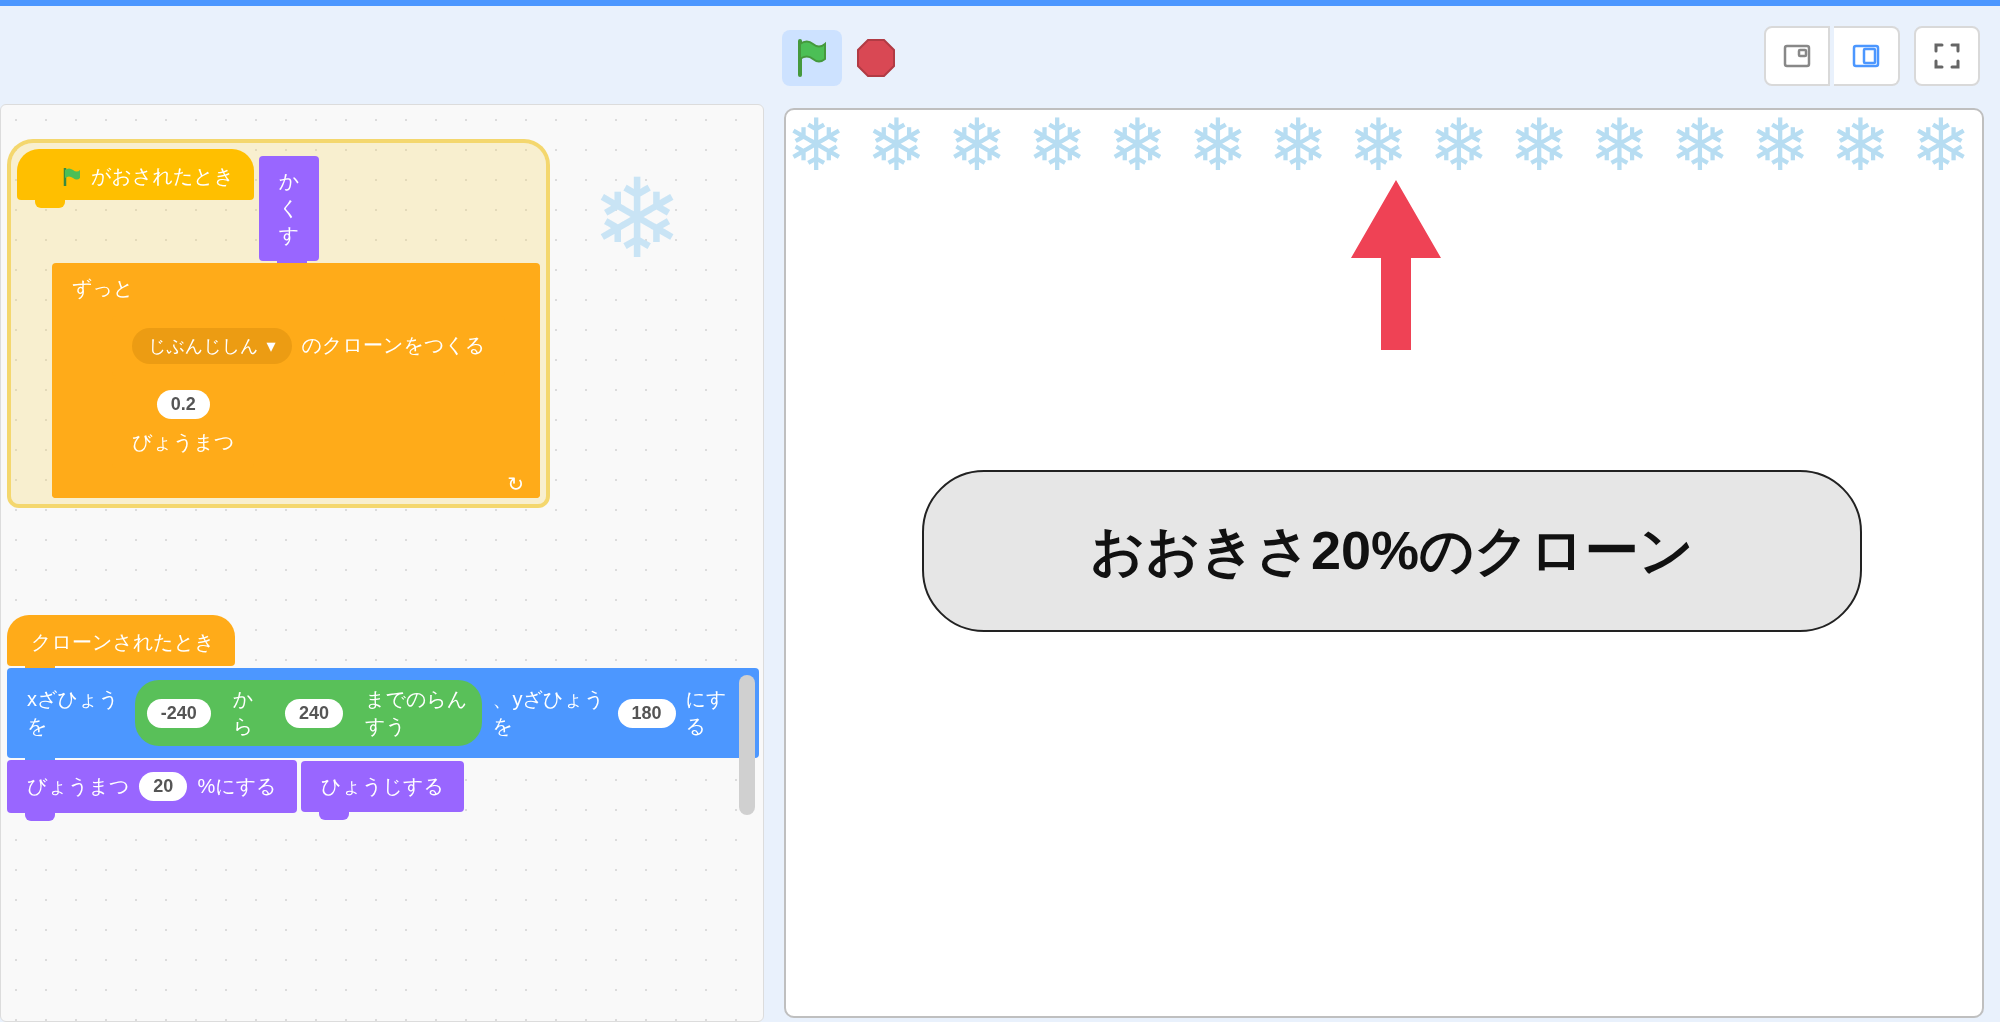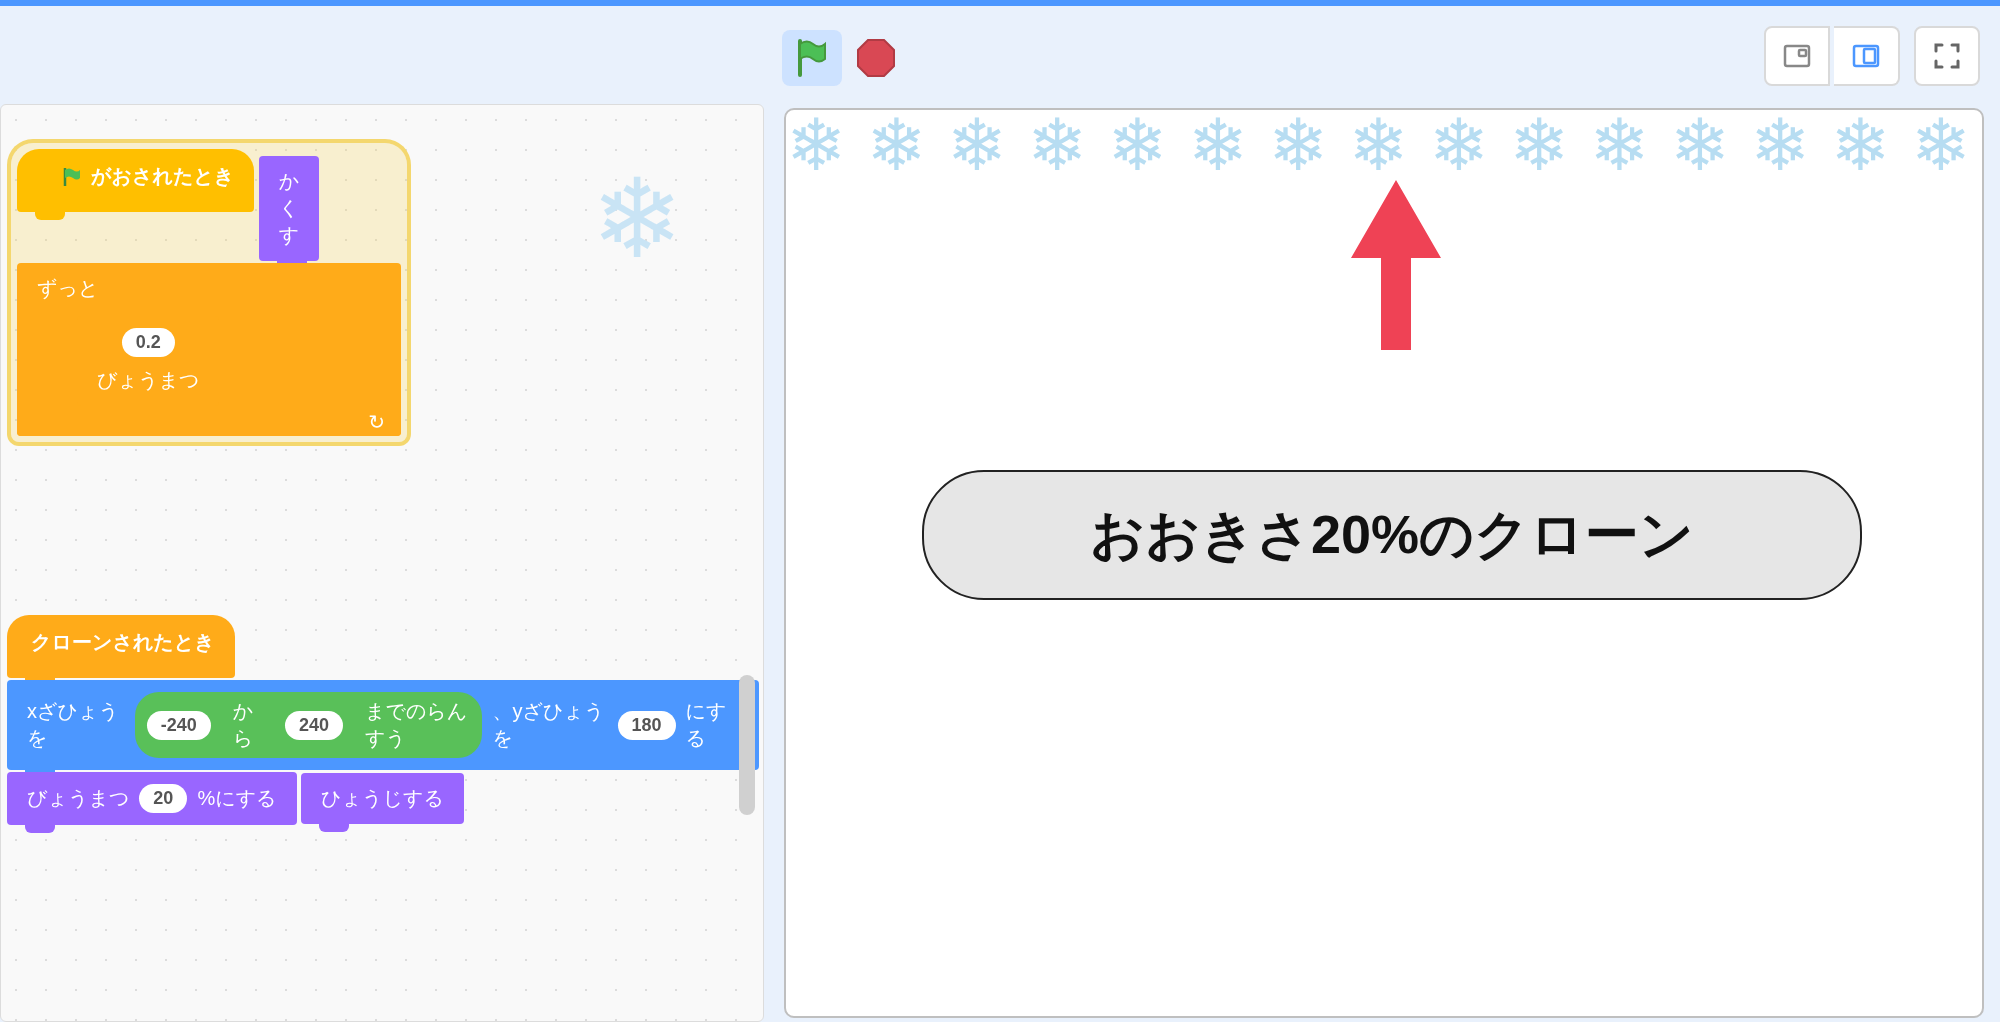--- a/index.html
+++ b/index.html
@@ -100,42 +100,41 @@
   height: 80px;
   overflow: hidden;
 }
 .arrow-up {
   position: absolute;
   left: 560px; top: 70px;
 }
 .callout {
   position: absolute;
   left: 136px; top: 360px;
-  width: 940px; height: 130px;
+  width: 940px; height: 162px;
   background: #e6e6e6;
   border: 2px solid #222;
   border-radius: 62px;
   display: flex; align-items: center; justify-content: center;
   font-size: 54px;
   font-weight: 700;
   color: #111;
 }
 
 
 .block-stack { position: absolute; }
 .hat {
   position: relative;
-  padding: 14px 20px 22px 44px;
+  padding: 14px 20px 10px 44px;
   color: #fff;
   font-size: 20px;
   border-radius: 22px 22px 4px 4px;
   display: inline-flex;
   align-items: center;
   gap: 8px;
-  font-weight: bold;
 }
 .hat::before {
   content: "";
   position: absolute;
   left: 18px; bottom: -8px;
   width: 30px; height: 10px;
   background: inherit;
   border-radius: 0 0 6px 6px;
 }
 .stack-block {
@@ -270,26 +269,33 @@
         <svg width="22" height="22" viewBox="0 0 22 22">
             <line x1="4" y1="2" x2="4" y2="20" stroke="#3a8a3f" stroke-width="2.5"></line>
             <path d="M4 4 Q8 1 12 4 Q16 7 19 4 L19 12 Q16 15 12 12 Q8 9 4 12 Z" fill="#4cbf56"></path>
           </svg>
       </span>
       <span>がおされたとき</span>
     </div>
     <div class="stack-block looks-color" style="width:60px;">
       <span>かくす</span>
     </div>
-    <div class="c-block control-color" style="width:384px;">
+    <div class="c-block control-color" style="width:488px;margin-left:35px;">
       <div class="c-top">
         <span>ずっと</span>
       </div>
       <div class="c-body" style="background:transparent;">
         <div style="background:#ffab19; border-left:18px solid #ffab19; margin-left:-18px; padding-left:0;">
+          <div class="stack-block control-color" style="margin-left:20px;">
+            <span class="dropdown-pill" style="background:#ec9c13;">
+              <span>じぶんじしん</span>
+              <span>▾</span>
+            </span>
+            <span>のクローンをつくる</span>
+          </div>
           <div class="stack-block control-color" style="margin-left:20px;flex-direction:column;">
             <span class="pill">0.2</span>
             <span>びょうまつ</span>
           </div>
         </div>
       </div>
       <div class="c-bottom control-color" style="border-radius:0 0 4px 4px;">
         <span class="loop-arrow">↻</span>
       </div>
     </div>

